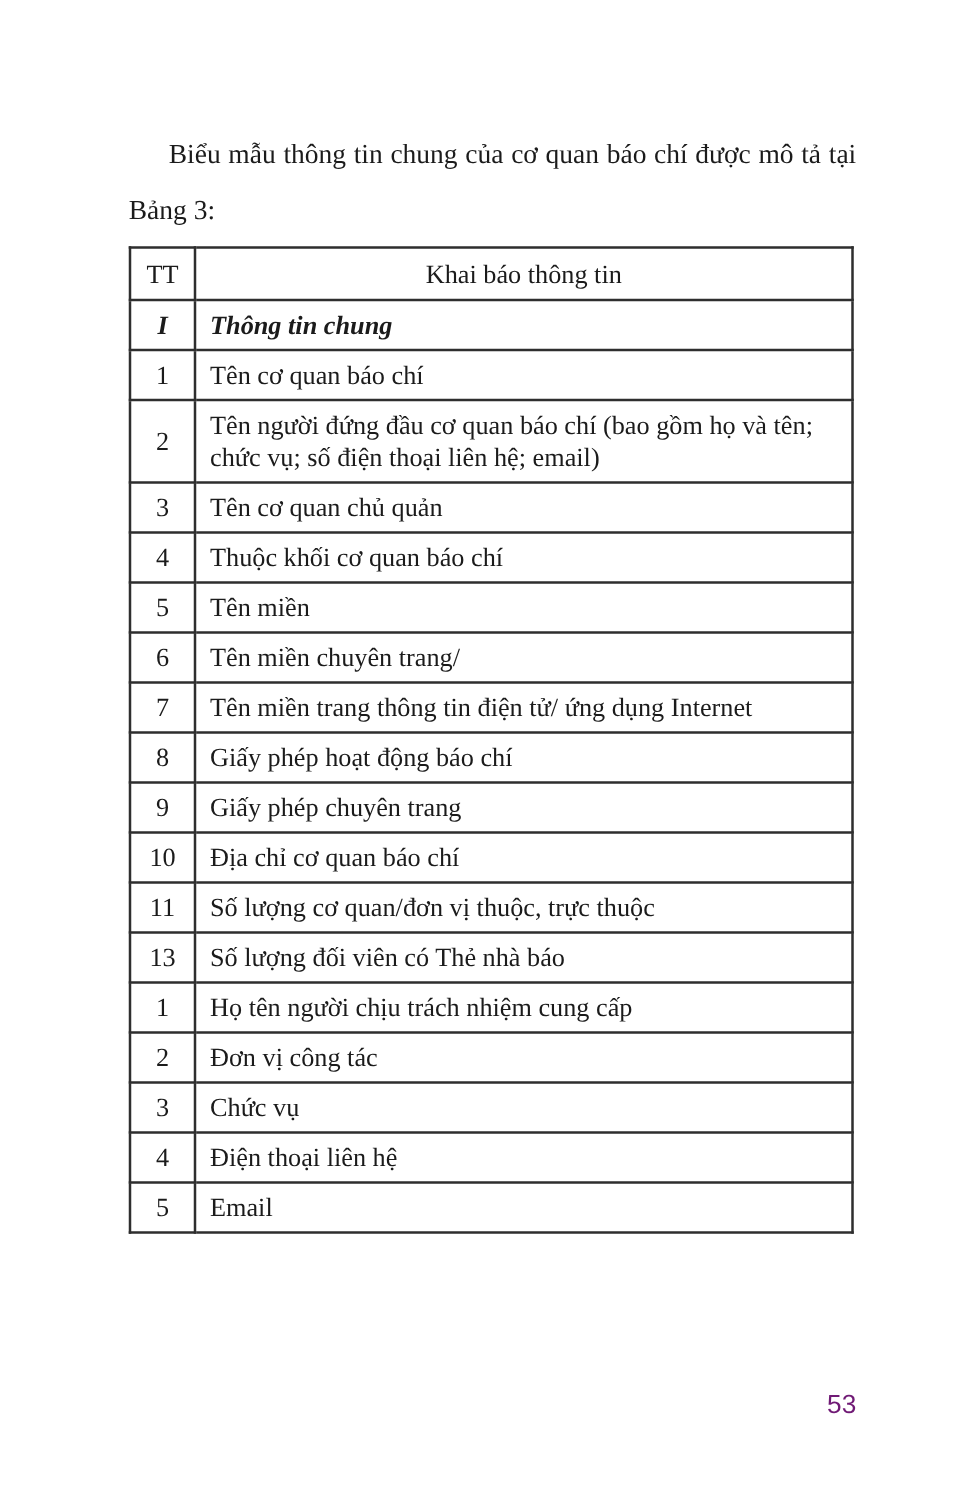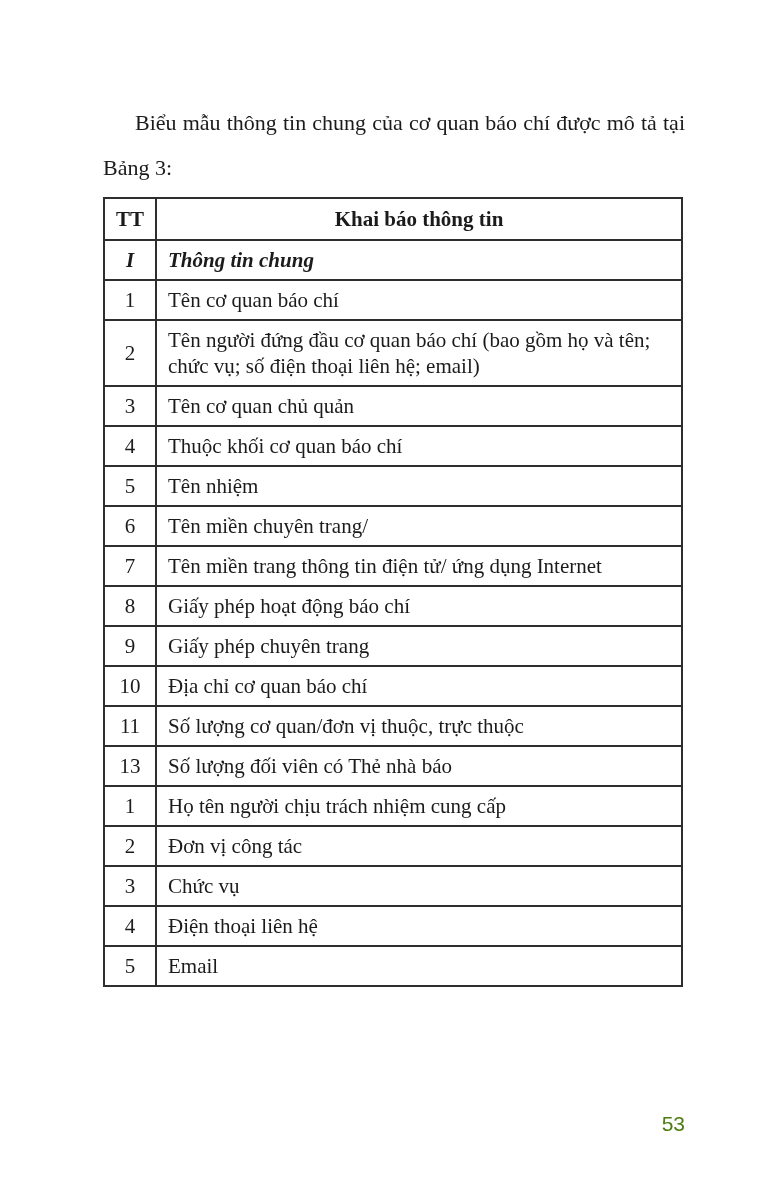--- a/index.html
+++ b/index.html
@@ -40,21 +40,21 @@
     color:var(--text-color);
   }
   table.info-table col.c-tt{width:52px;}
   table.info-table th,
   table.info-table td{
     border:2px solid var(--border-color);
     vertical-align:middle;
     line-height:26px;
   }
   table.info-table th{
-    font-weight:bold;
+    font-weight:normal;
     text-align:center;
     padding:7px 4px;
     font-size:21px;
   }
   td.tt-cell{
     text-align:center;
     padding:6px 2px;
   }
   td.label-cell{
     text-align:left;
@@ -63,21 +63,21 @@
   tr.section-row td{
     font-weight:bold;
     font-style:italic;
   }
   .page-number{
     position:absolute;
     right:98px;
     top:1112px;
     font-family:"Liberation Sans","DejaVu Sans",sans-serif;
     font-size:21px;
-    color:#4d7c0f;
+    color:#701a75;
   }
 </style>
 </head>
 <body>
 
 <div class="page">
 
   <p class="intro">Biểu mẫu thông tin chung của cơ quan báo chí được mô tả tại Bảng 3:</p>
 
   <table class="info-table">
@@ -107,21 +107,21 @@
         <tr>
           <td class="tt-cell">3</td>
           <td class="label-cell">Tên cơ quan chủ quản</td>
         </tr>
         <tr>
           <td class="tt-cell">4</td>
           <td class="label-cell">Thuộc khối cơ quan báo chí</td>
         </tr>
         <tr>
           <td class="tt-cell">5</td>
-          <td class="label-cell">Tên nhiệm</td>
+          <td class="label-cell">Tên miền</td>
         </tr>
         <tr>
           <td class="tt-cell">6</td>
           <td class="label-cell">Tên miền chuyên trang/</td>
         </tr>
         <tr>
           <td class="tt-cell">7</td>
           <td class="label-cell">Tên miền trang thông tin điện tử/ ứng dụng Internet</td>
         </tr>
         <tr>

